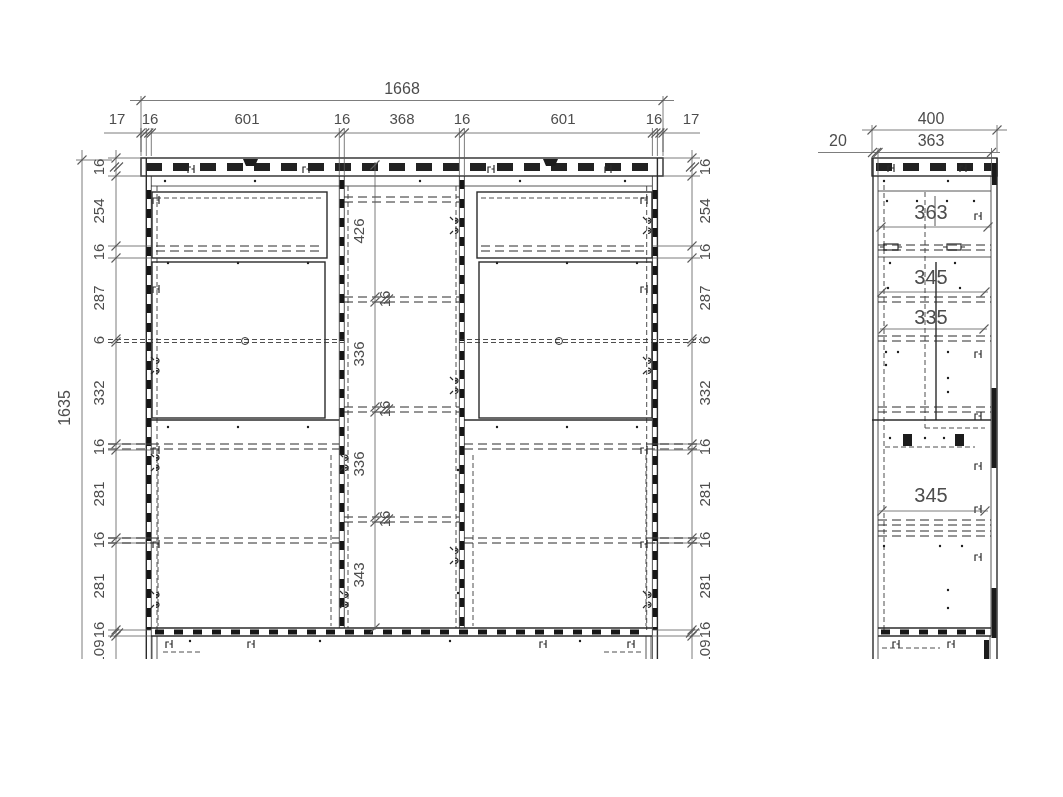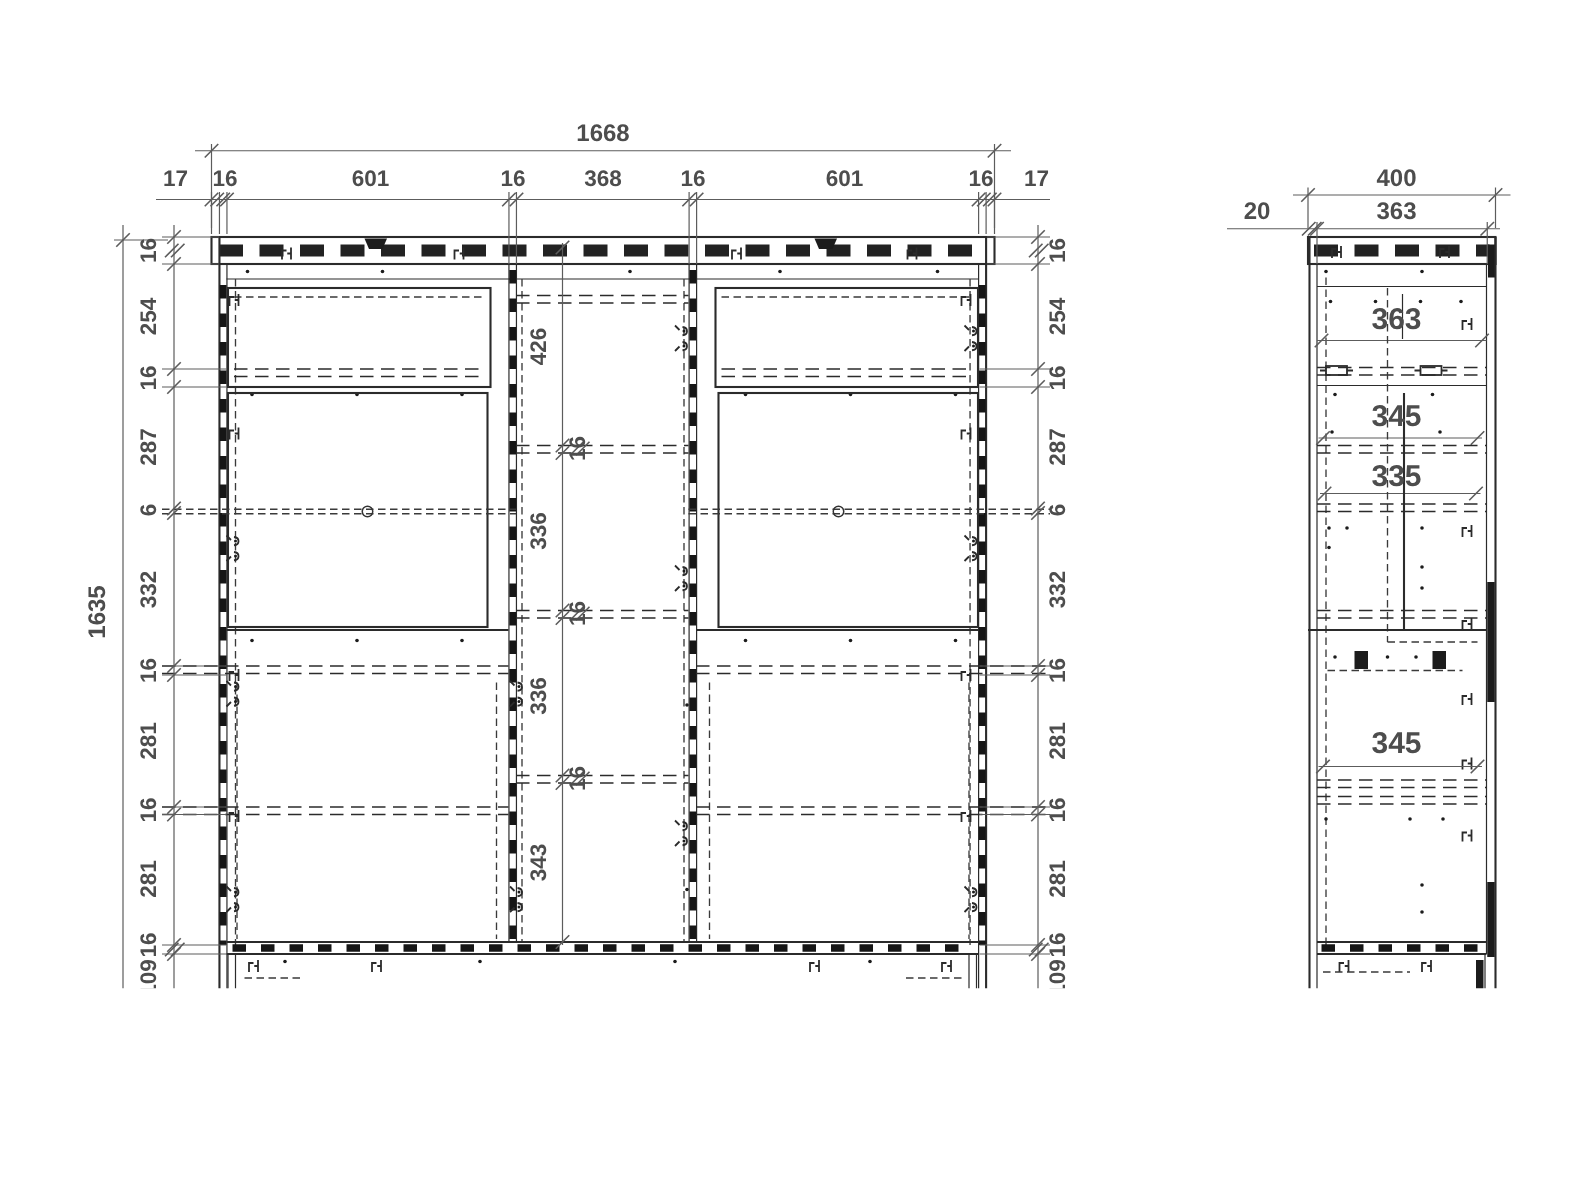--- a/index.html
+++ b/index.html
@@ -1,16 +1,16 @@
 <!DOCTYPE html>
 <html><head>
 <meta charset="utf-8">
 <style>
   html,body{margin:0;padding:0;background:#fff;}
-  .stage{position:relative;width:1063px;height:659px;background:#ffffff;overflow:hidden;font-weight:bold;}
+  .stage{position:relative;width:1063px;height:659px;background:#ffffff;overflow:hidden;}
   svg{position:absolute;left:0;top:0;}
   svg line,svg path,svg rect,svg circle,svg polygon{stroke:#2b2b2b;fill:none;stroke-width:1.2;}
   .thin{stroke-width:0.8;}
   .med{stroke-width:1.4;}
   .dim{stroke:#5c5c5c;stroke-width:0.8;}
   .dash{stroke-dasharray:9 5;stroke-width:1;}
   .dash2{stroke-dasharray:5 3;stroke-width:0.9;stroke:#3a3a3a;}
   .heavy{stroke:#161616;stroke-width:4.5;stroke-dasharray:9 10;}
   .heavyT{stroke:#222;stroke-width:8;stroke-dasharray:16 11;}
   .blk{fill:#1c1c1c;stroke:none;}

